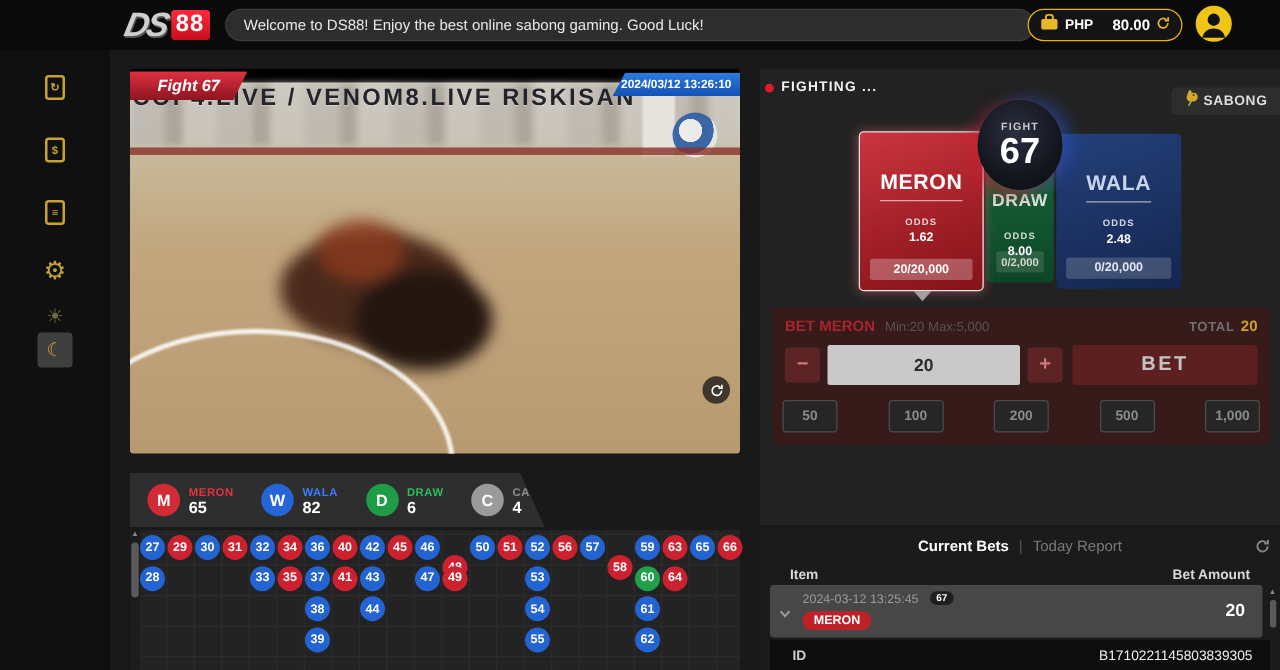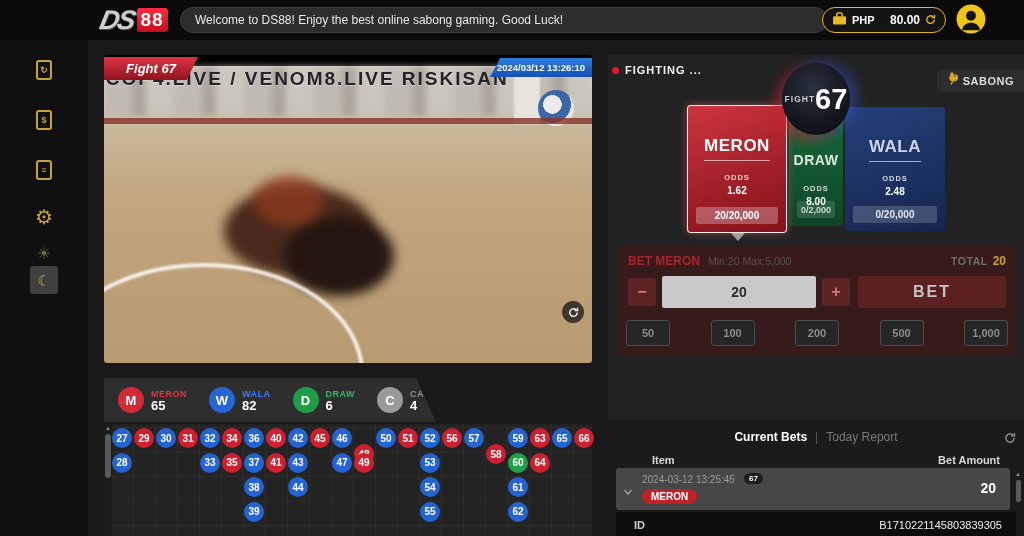--- a/index.html
+++ b/index.html
@@ -117,24 +117,24 @@
   .card .odds-l { color:rgba(255,255,255,.8); font-size:7.5px; font-weight:bold; margin-top:12px; letter-spacing:1px;}
   .card .odds-v { color:#fff; font-size:10px; font-weight:bold; margin-top:3px; }
   .card .pool { position:absolute; bottom:8px; left:8px; right:8px; height:17px; border-radius:2px;
     background:rgba(255,255,255,.28); color:#fff; font-size:10px; font-weight:bold;
     display:flex; align-items:center; justify-content:center; }
   #card-draw .pool { background:rgba(255,255,255,.13); color:#cfd8d0; font-size:9px; }
   #card-wala .pool { background:rgba(255,255,255,.18); color:#e2e8f2; }
   #sel-pointer { left:731px; top:233px; width:0; height:0; border-left:7px solid transparent;
     border-right:7px solid transparent; border-top:8px solid #bbb; z-index:4; opacity:.8; }
 
-  #fight-circle { left:782px; top:63px; width:68px; height:72px; border-radius:50%;
+  #fight-circle { left:782px; top:80px; width:68px; height:72px; border-radius:50%;
     background:radial-gradient(circle at 45% 35%, #2a3040 0%, #14161e 60%, #0a0b10 100%);
     box-shadow:-7px 5px 13px rgba(205,35,48,.55), 7px -1px 13px rgba(40,90,210,.5);
-    display:flex; flex-direction:row; align-items:center; justify-content:center; z-index:5; }
+    display:flex; flex-direction:column; align-items:center; justify-content:center; z-index:5; }
   #fight-circle .fw { color:#c9c9c9; font-size:8.5px; font-weight:bold; letter-spacing:1px; }
   #fight-circle .fn { color:#fff; font-size:29px; font-weight:bold; line-height:1.05; }
 
   
   #betpanel { left:618px; top:246px; width:398px; height:110px; background:#371a1a; border-radius:4px; }
   #bet-head { position:absolute; left:10px; top:8px; right:10px; display:flex; align-items:baseline; gap:8px; }
   #bet-side { color:#a8252c; font-size:12px; font-weight:bold; }
   #bet-limits { color:#5a5252; font-size:10.5px; }
   #bet-total { margin-left:auto; display:flex; align-items:baseline; gap:5px; }
   #bet-total .tl { color:#6f6f6f; font-size:10.5px; font-weight:bold; letter-spacing:.5px;}
@@ -157,21 +157,21 @@
     justify-content:center; cursor:pointer; }
 
   
   #betspanel { left:608px; top:424px; width:416px; height:112px; background:#1b1b1b; }
   #tabs { position:absolute; left:0; top:6px; width:100%; display:flex; justify-content:center;
     align-items:center; gap:8px; }
   #tab-current { color:#fff; font-size:12px; font-weight:bold; cursor:pointer; }
   #tab-sep { color:#555; font-size:12px; }
   #tab-report { color:#7a7a7a; font-size:12px; cursor:pointer; }
   #bets-refresh { position:absolute; right:8px; top:6px; cursor:pointer; }
-  #cols { position:absolute; left:24px; top:30px; right:24px; display:flex; justify-content:space-between;margin-left:20px; }
+  #cols { position:absolute; left:24px; top:30px; right:24px; display:flex; justify-content:space-between; }
   #cols span { color:#d8d8d8; font-size:11px; font-weight:bold; }
   #bet-row { position:absolute; left:8px; top:44px; width:394px; height:42px; background:#474747;
     border-radius:3px; cursor:pointer; }
   #row-chevron { position:absolute; left:7px; top:15px; }
   #row-time { position:absolute; left:26px; top:6px; color:#9b9b9b; font-size:10px; }
   #row-fightno { position:absolute; left:128px; top:5px; background:#1f1f1f; color:#fff;
     font-size:8px; font-weight:bold; border-radius:6px; padding:1px 5px; }
   #row-side { position:absolute; left:26px; top:21px; background:#c02128; color:#fff;
     font-size:10px; font-weight:bold; border-radius:9px; padding:2px 9px; }
   #row-amount { position:absolute; right:14px; top:12px; color:#fff; font-size:14px; font-weight:bold; }

